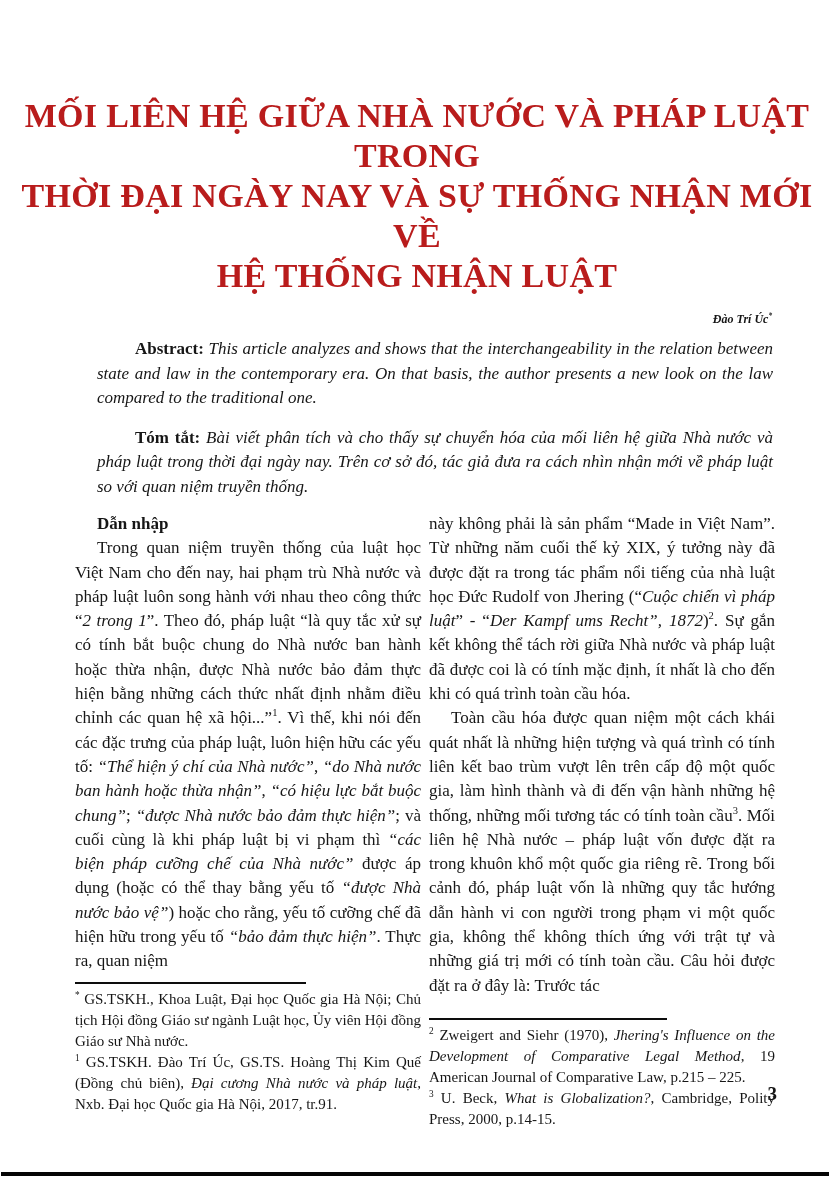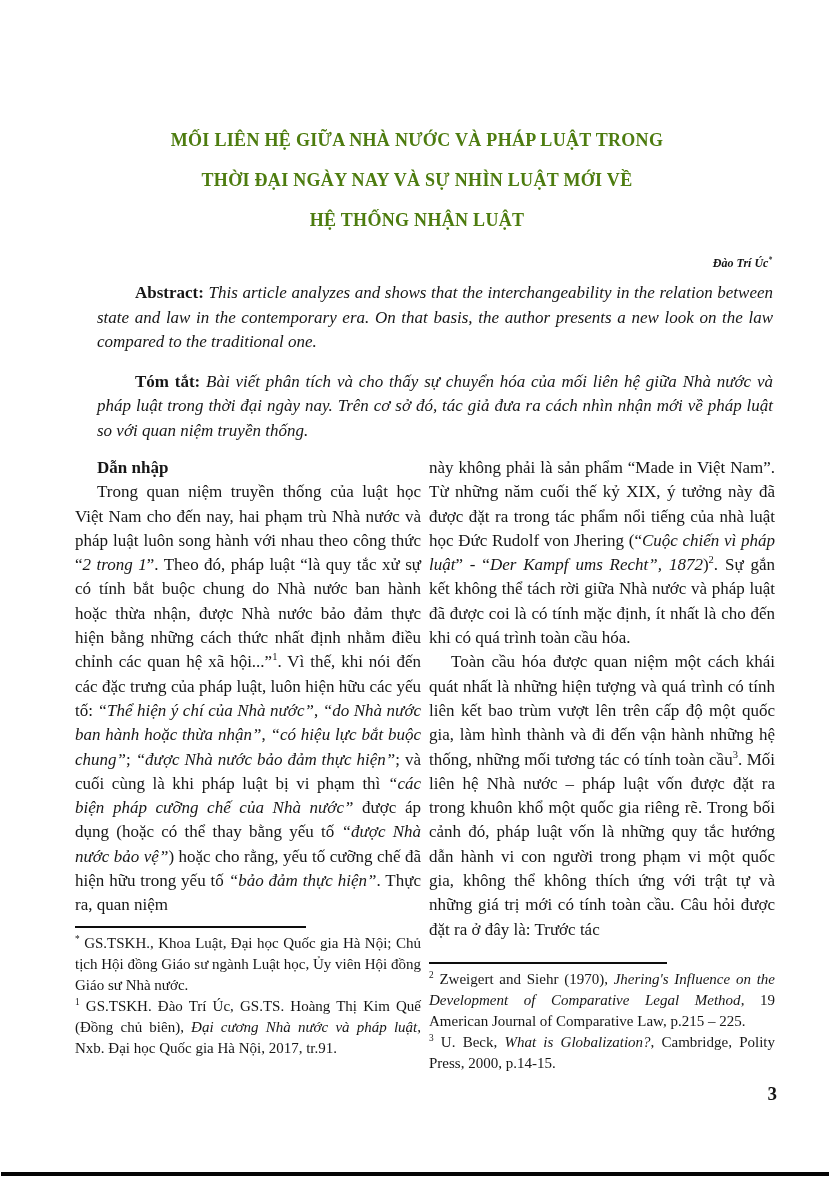--- a/index.html
+++ b/index.html
@@ -8,27 +8,27 @@
   .doc {
     position: relative;
     width: 834px;
     height: 1178px;
     background: #ffffff;
     color: #161616;
     overflow: hidden;
     margin: 0 auto;
   }
   .title {
-    padding-top: 120px;
+    padding-top: 96px;
     text-align: center;
     font-weight: bold;
-    font-size: 18px;
+    font-size: 34px;
     line-height: 40px;
     letter-spacing: 0.3px;
-    color: #4d7c0f;
+    color: #b91c1c;
   }
   .author {
     margin: 16px 62px 0 0;
     text-align: right;
     font-size: 12px;
     font-weight: bold;
     font-style: italic;
   }
   .author sup { font-size: 0.6em; }
   .abstract {
@@ -85,21 +85,21 @@
     background: #050505;
   }
 </style>
 </head>
 <body>
 
 <div class="doc">
 
   <h1 class="title">
     <div>MỐI LIÊN HỆ GIỮA NHÀ NƯỚC VÀ PHÁP LUẬT TRONG</div>
-    <div>THỜI ĐẠI NGÀY NAY VÀ SỰ NHÌN LUẬT MỚI VỀ</div>
+    <div>THỜI ĐẠI NGÀY NAY VÀ SỰ THỐNG NHẬN MỚI VỀ</div>
     <div>HỆ THỐNG NHẬN LUẬT</div>
   </h1>
 
   <div class="author"><span>Đào Trí Úc</span><sup>*</sup></div>
 
   <p class="abstract en">
     <b class="ab-label">Abstract:</b>
     <span>This article analyzes and shows that the interchangeability in the relation between state and law in the contemporary era. On that basis, the author presents a new look on the law compared to the traditional one.</span>
   </p>
 

